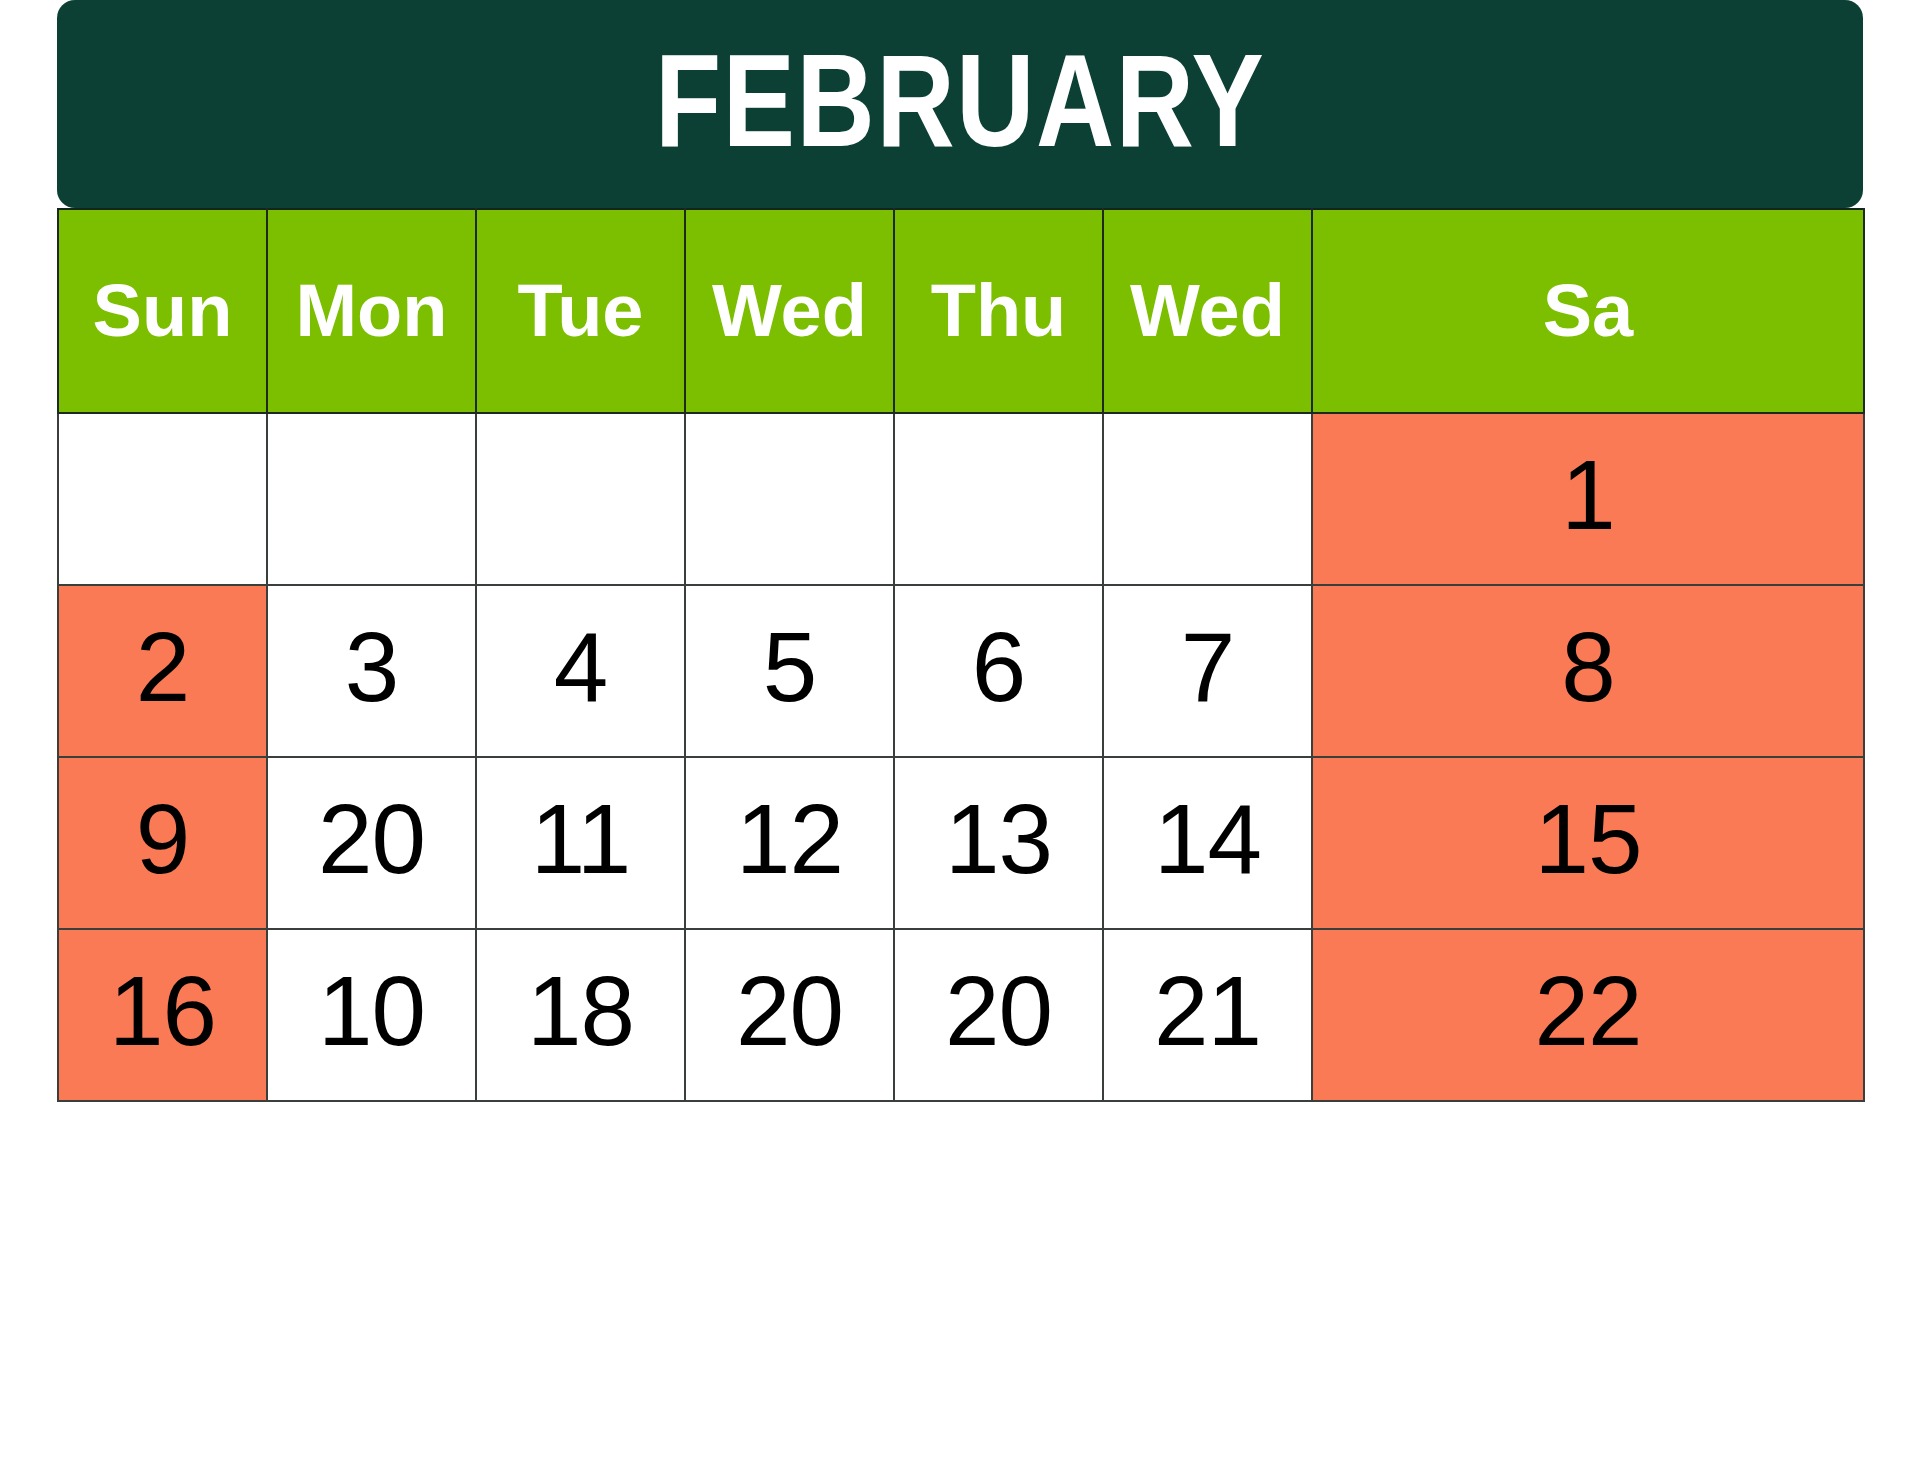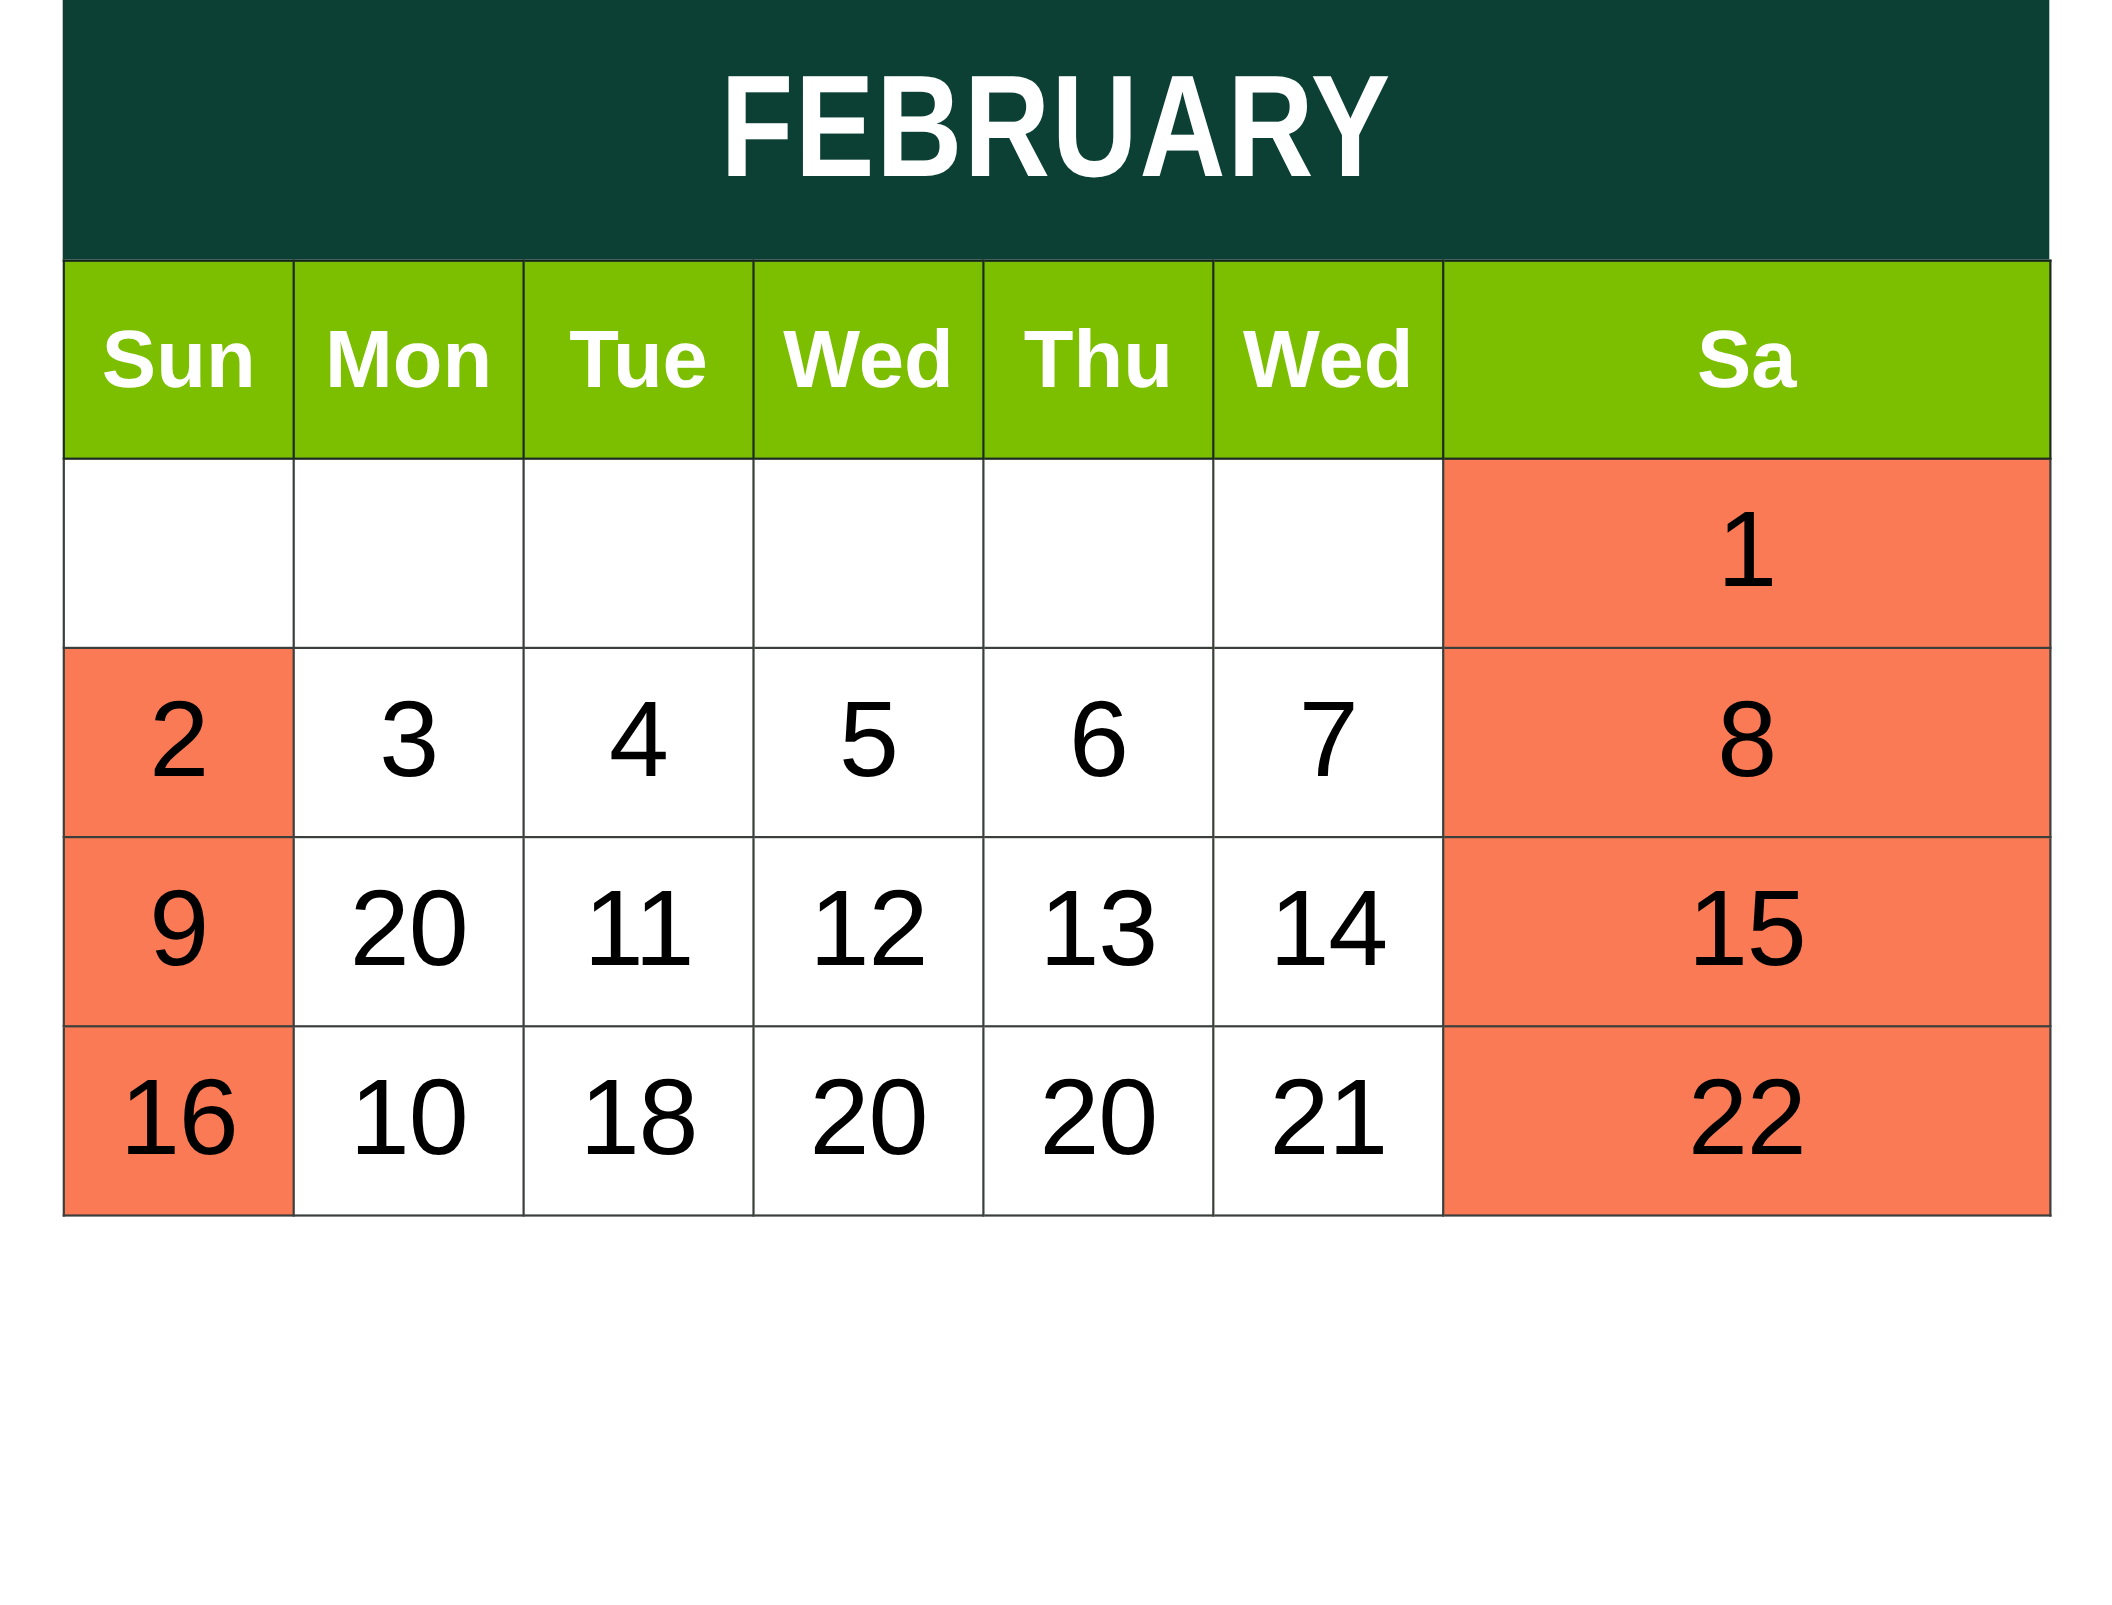--- a/index.html
+++ b/index.html
@@ -17,26 +17,27 @@
   #calendar-root {
     position: absolute;
     left: 57px;
     top: 0px;
     width: 1806px;
     background: #ffffff;
   }
 
   
   .month-title-bar {
-    height: 236px;
+    height: 208px;
     background: #0C4034;
     display: flex;
     align-items: center;
     justify-content: center;
     box-sizing: border-box;
+    border-radius: 18px;
   }
   .month-title {
     color: #ffffff;
     font-family: "Liberation Sans Narrow", "Liberation Sans", sans-serif;
     font-weight: bold;
     font-size: 132px;
     line-height: 1;
     letter-spacing: 2px;
     transform: scaleX(0.82);
     transform-origin: center center;
@@ -55,21 +56,21 @@
 
   .dow-row th {
     background: #7BBF00;
     color: #ffffff;
     height: 170px;
     font-size: 74px;
     font-weight: bold;
     line-height: 1;
     text-align: center;
     vertical-align: middle;
-    padding: 4px;
+    padding: 16px;
     border: 2px solid #1d2a22;
     border-top: 2px solid #12241c;
   }
 
   .week-row td {
     height: 170px;
     padding: 0;
     text-align: center;
     vertical-align: middle;
     border: 2px solid #3a3f3c;

